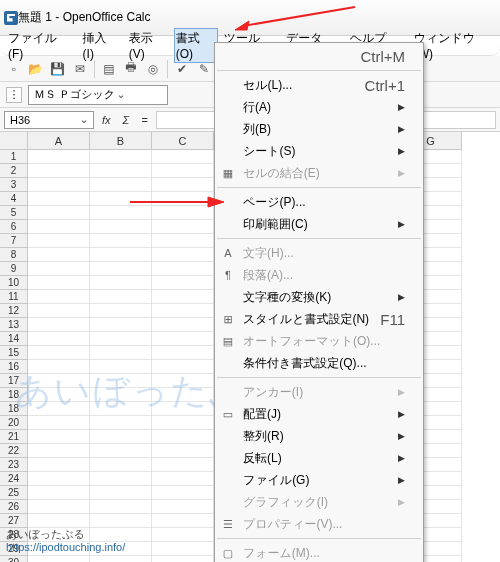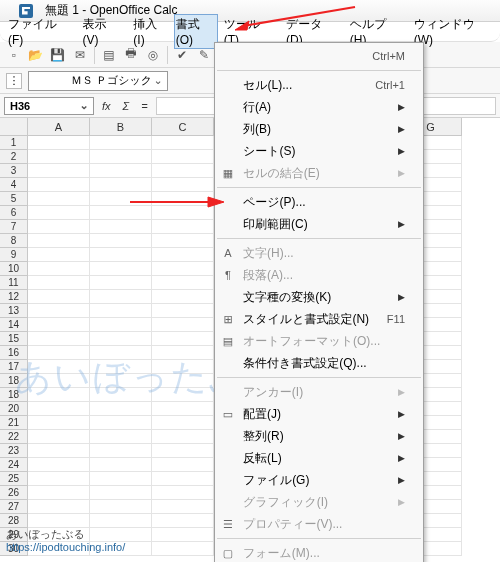--- a/index.html
+++ b/index.html
@@ -1,80 +1,80 @@
 <!DOCTYPE html>
 <html><head>
 <meta charset="utf-8">
 <style>
   * { box-sizing: border-box; margin: 0; padding: 0; font-family: "MS PGothic", "Meiryo", sans-serif; }
   body { width: 500px; height: 562px; overflow: hidden; background: #fff; font-size: 11px; position: relative; }
 
-  .titlebar { height: 22px; background: linear-gradient(#fdfdfd,#f0f0f0); border-bottom: 1px solid #d0d0d0; display: flex; align-items: center; padding: 0 19px; gap: 12px; }
+  .titlebar { height: 36px; background: linear-gradient(#fdfdfd,#f0f0f0); border-bottom: 1px solid #d0d0d0; display: flex; align-items: center; padding: 0 4px; gap: 0; }
   .titlebar .logo { width: 14px; height: 14px; background: #2a6aa0; border-radius: 2px; position: relative; }
   .titlebar .logo::after { content:""; position:absolute; inset:3px; background:#fff; clip-path: polygon(0 0,100% 0,100% 30%,30% 30%,30% 60%,70% 60%,70% 100%,0 100%); }
   .titlebar .title { font-size: 12px; color: #000; }
 
   .menubar { height: 20px; display: flex; align-items: center; padding: 0 2px; border-bottom: 1px solid #e0e0e0; border-radius: 9px; }
   .menubar .mitem { padding: 2px 6px; font-size: 12px; cursor: default; }
   .menubar .mitem.open { background: #d6e8f7; border: 1px solid #7aa7d7; padding: 1px 1px; }
 
   .toolbar { height: 26px; background: #f7f7f7; border-bottom: 1px solid #d8d8d8; display: flex; align-items: center; padding: 0 4px; gap: 2px; }
   .tb-btn { width: 20px; height: 20px; border: 1px solid transparent; border-radius: 2px; display:flex; align-items:center; justify-content:center; color:#555; font-size:12px; }
   .tb-sep { width: 1px; height: 18px; background: #d0d0d0; margin: 0 2px; }
 
   .fontbar { height: 26px; background: #f7f7f7; border-bottom: 1px solid #d8d8d8; display:flex; align-items:center; padding: 0 6px; gap:6px; }
   .field-icon { width:16px; height:16px; border:1px solid #bbb; background:#fff; display:flex; align-items:center; justify-content:center; }
-  .fontname { width: 140px; height: 20px; border:1px solid #999; background:#fff; display:flex; align-items:center; justify-content:flex-end; padding:0 3px 0 5px; }
+  .fontname { width: 140px; height: 20px; border:1px solid #999; background:#fff; display:flex; align-items:center; justify-content:flex-start; padding:0 3px 0 5px; }
   .dd { width:12px; text-align:center; color:#555; }
 
   .namebox-row { height: 24px; border-bottom: 1px solid #d0d0d0; display:flex; align-items:center; padding:0 4px; gap:4px; background:#f7f7f7; }
-  .namebox { width: 90px; height: 18px; border:1px solid #999; background:#fff; display:flex; align-items:center; justify-content:space-between; padding:0 3px 0 5px;font-weight:bold; }
+  .namebox { width: 90px; height: 18px; border:1px solid #999; background:#fff; display:flex; align-items:center; justify-content:space-between; padding:0 3px 0 5px; }
   .fx { font-style: italic; color:#333; padding:0 4px; }
   .formula-line { flex:1; height:18px; border:1px solid #ccc; background:#fff; }
 
   .sheet { position: relative; }
   .colhead { display:flex; height:18px; }
   .rowhd, .corner { background:#f0f0f0; border-right:1px solid #c8c8c8; border-bottom:1px solid #c8c8c8; display:flex; align-items:center; justify-content:center; color:#333; }
   .corner { width:28px; }
   .colhd { width:62px; background:#f0f0f0; border-right:1px solid #c8c8c8; border-bottom:1px solid #c8c8c8; display:flex; align-items:center; justify-content:center; color:#333; }
   .gridrow { display:flex; height:14px; }
   .rowhd { width:28px; height:14px; font-size:10px; }
   .cell { width:62px; height:14px; border-right:1px solid #e4e4e4; border-bottom:1px solid #e4e4e4; }
 
   
   .watermark { position:absolute; left:15px; top:235px; font-size:36px; color:rgba(120,170,220,0.35); font-weight:400; letter-spacing:2px; pointer-events:none; }
   .watermark2 { position:absolute; left:6px; bottom:8px; color:#444; font-size:11px; line-height:1.2; pointer-events:none; }
 
   
   .menu { position:absolute; left:214px; top:42px; width:210px; background:#f8f8f8; border:1px solid #a0a0a0; box-shadow:2px 2px 4px rgba(0,0,0,0.25); padding:2px 0; z-index:50; }
   .menu .mi { height:22px; display:flex; align-items:center; padding:0 18px 0 28px; font-size:12px; position:relative; cursor:default; }
   .menu .mi.disabled { color:#9c9c9c; }
-  .menu .mi .shortcut { margin-left:auto; font-size:11px; color:#555; }
+  .menu .mi .shortcut { margin-left:auto; font-size:15px; color:#555; }
   .menu .mi .arrow { margin-left:auto; font-size:9px; color:#333; }
   .menu .mi.disabled .arrow, .menu .mi.disabled .shortcut { color:#bcbcbc; }
   .menu .msep { height:1px; background:#d0d0d0; margin:3px 2px; }
   .menu .micon { position:absolute; left:5px; width:16px; height:16px; display:flex; align-items:center; justify-content:center; font-size:11px; color:#666; }
   .highlight-box { position:absolute; border:2px solid #2bcf2b; pointer-events:none; }
 
   
   .arrow-red { position:absolute; z-index:60; pointer-events:none; }
   .arrow-red svg line, .arrow-red svg polygon { stroke:#e22; fill:#e22; }
 </style>
 </head>
 <body>
 
 <div class="titlebar">
   <div class="logo"></div>
   <div class="title">無題 1 - OpenOffice Calc</div>
 </div>
 
 <div class="menubar" id="menubar">
     <div class="mitem">ファイル(F)</div>
+    <div class="mitem">挿入(I)</div>
     <div class="mitem">表示(V)</div>
-    <div class="mitem">挿入(I)</div>
     <div class="mitem open">書式(O)</div>
     <div class="mitem">ツール(T)</div>
     <div class="mitem">データ(D)</div>
     <div class="mitem">ヘルプ(H)</div>
     <div class="mitem">ウィンドウ(W)</div>
   </div>
 
 <div class="toolbar">
   <div class="tb-btn">▫</div>
   <div class="tb-btn">📂</div>

